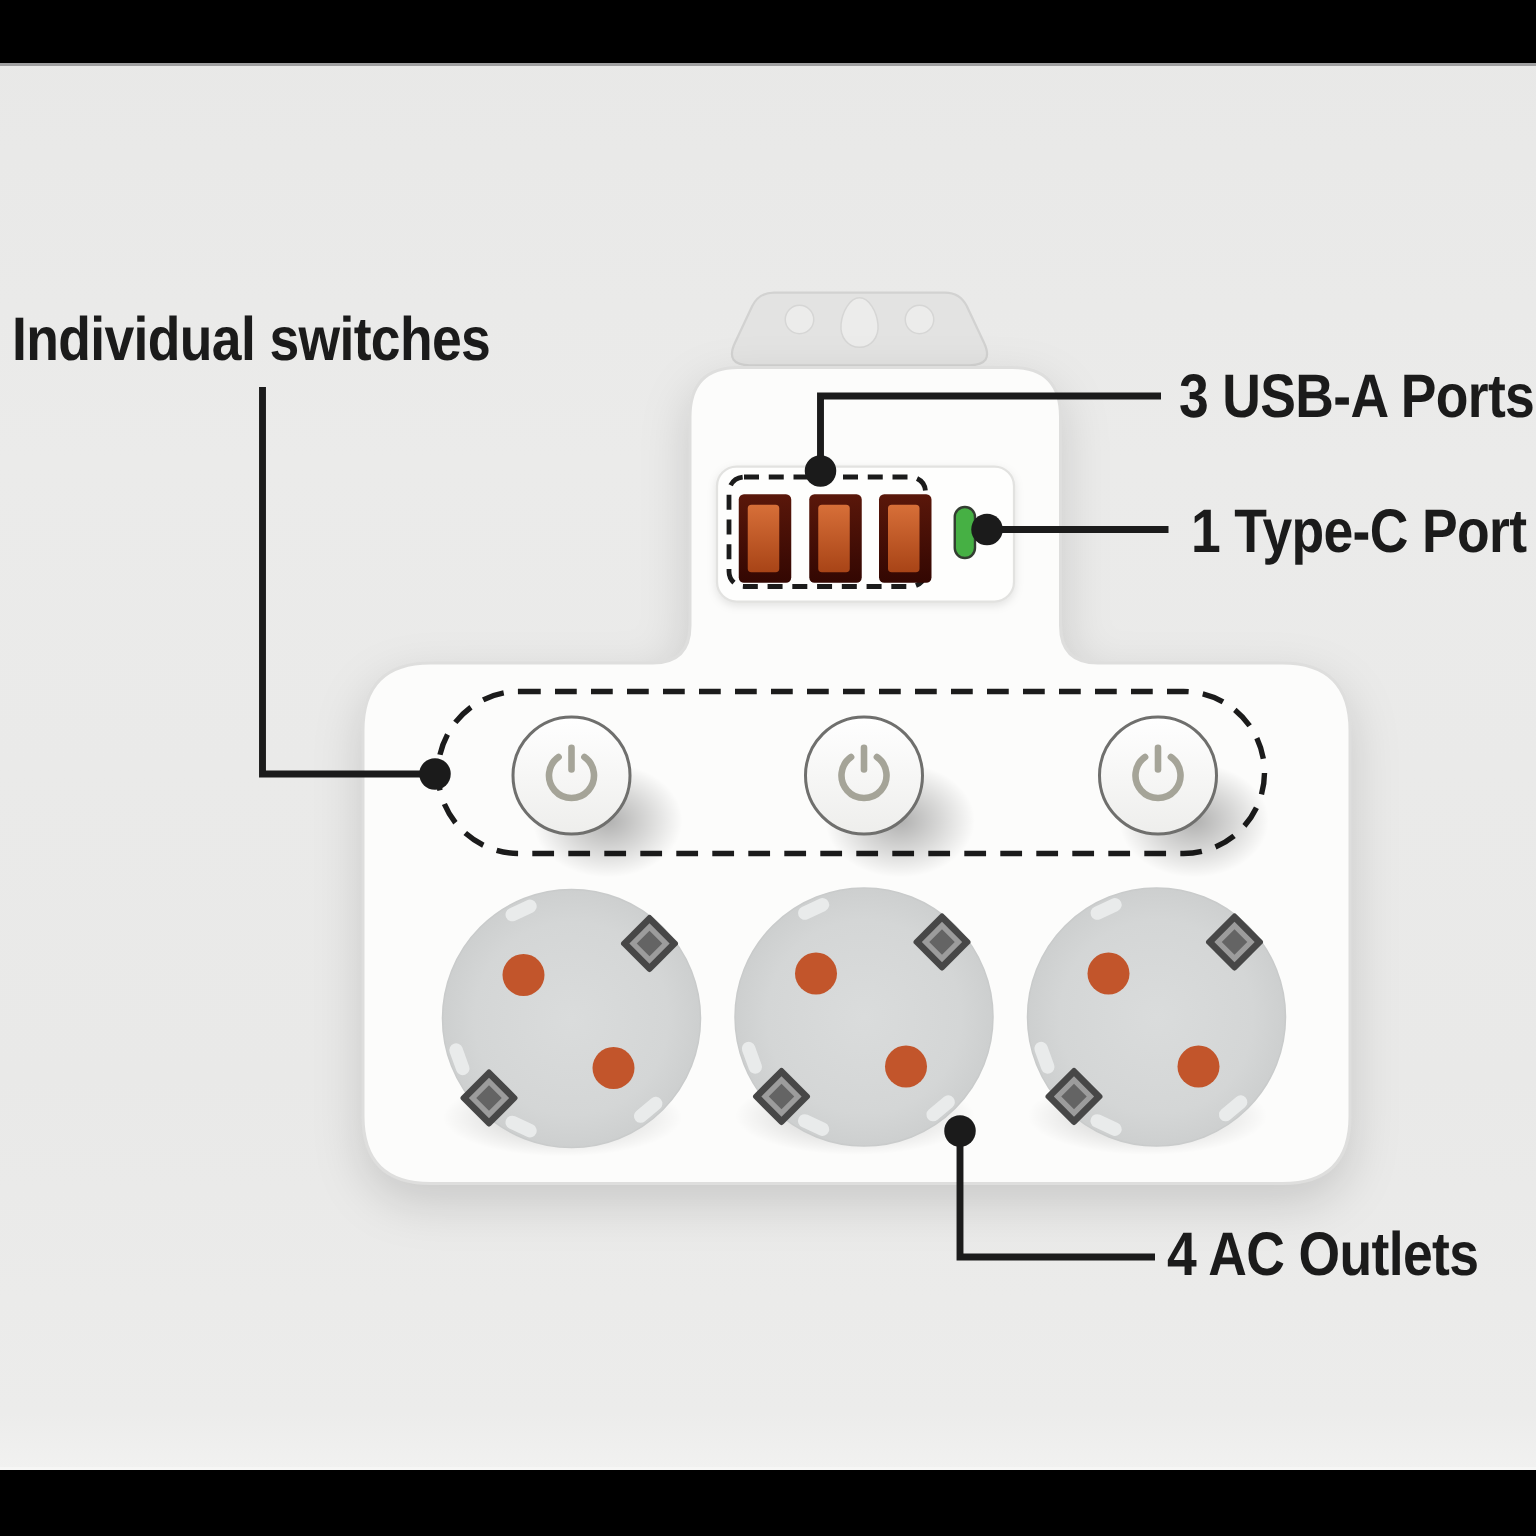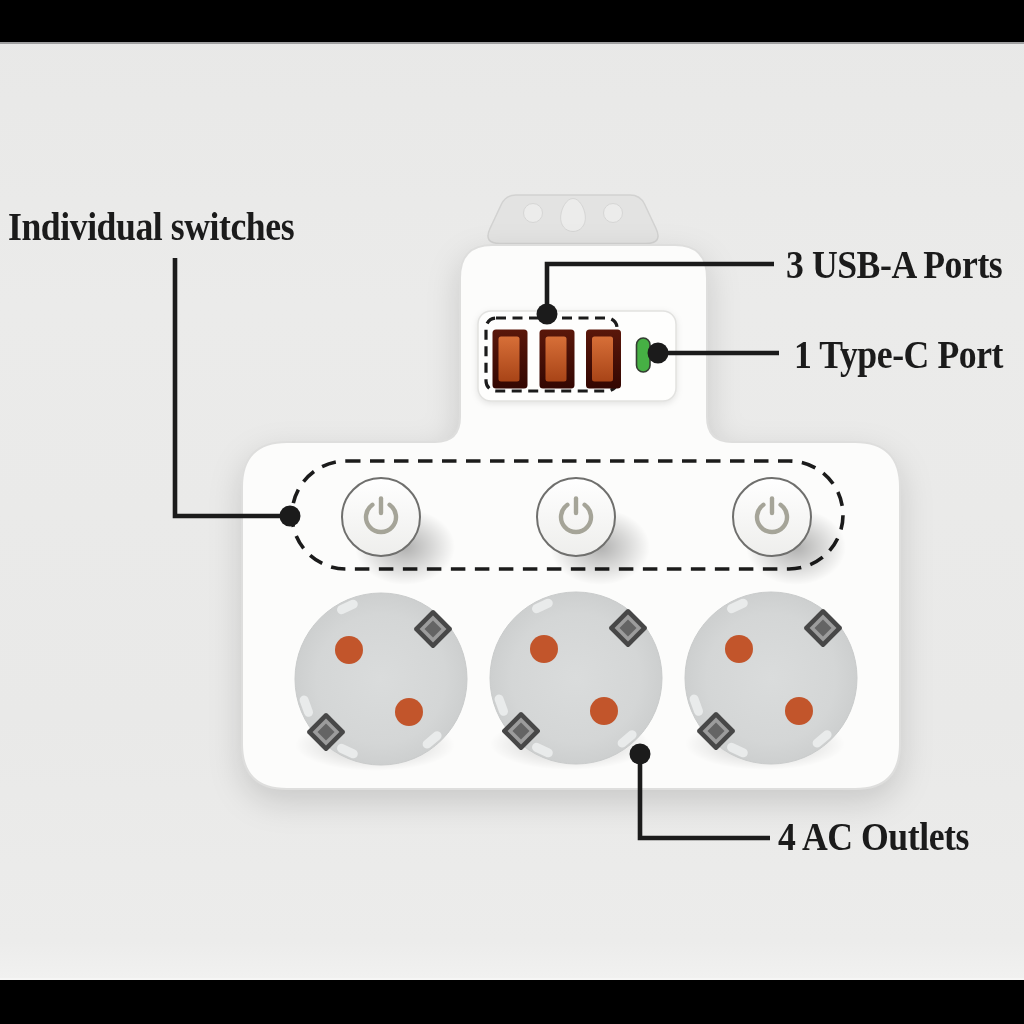--- a/index.html
+++ b/index.html
@@ -1,20 +1,20 @@
 <!DOCTYPE html>
 <html style="--letterbox: #000000; --background: #eaeae9; --body: #fcfcfb; --mount_tab: #e3e3e2; --usb_port_well: #450d04; --usb_port_tongue: #c2562b; --type_c_green: #46b044; --outlet_face: #d4d6d6; --outlet_pin: #c2552b; --earth_clip: #474747; --button_ring: #6f6f6d; --power_glyph: #a5a498; --callout: #1b1b1b; --label_text: #1b1b1b;"><head>
 <meta charset="utf-8">
 <style>
   html,body{margin:0;padding:0;background:#333;}
   .stage{
     position:relative;width:1024px;height:1024px;overflow:hidden;
     background:
       linear-gradient(180deg,#e8e8e7 0%,#ebebea 30%,#e9e9e8 70%,#ececeb 92%,#f1f1f0 95.5%,#e2e2e1 96%,#eaeae9 100%);
-    font-family:Liberation Serif, serif;
+    font-family:Liberation Sans, sans-serif;
   }
   .bar{position:absolute;left:0;width:1024px;background:var(--letterbox,#000);z-index:6;}
   .bar.top{top:0;height:42px;border-bottom:2px solid #9f9fa0;}
   .bar.bottom{bottom:0;height:44px;border-top:2px solid #f6f6f5;}
   .scene-svg{position:absolute;left:0;top:0;z-index:2;}
   .callout-label{
     position:absolute;z-index:4;white-space:nowrap;
     color:var(--label_text,#1b1b1b);
     font-size:41px;font-weight:700;letter-spacing:-0.5px;line-height:48px;
     transform:scaleX(0.87);transform-origin:left center;

